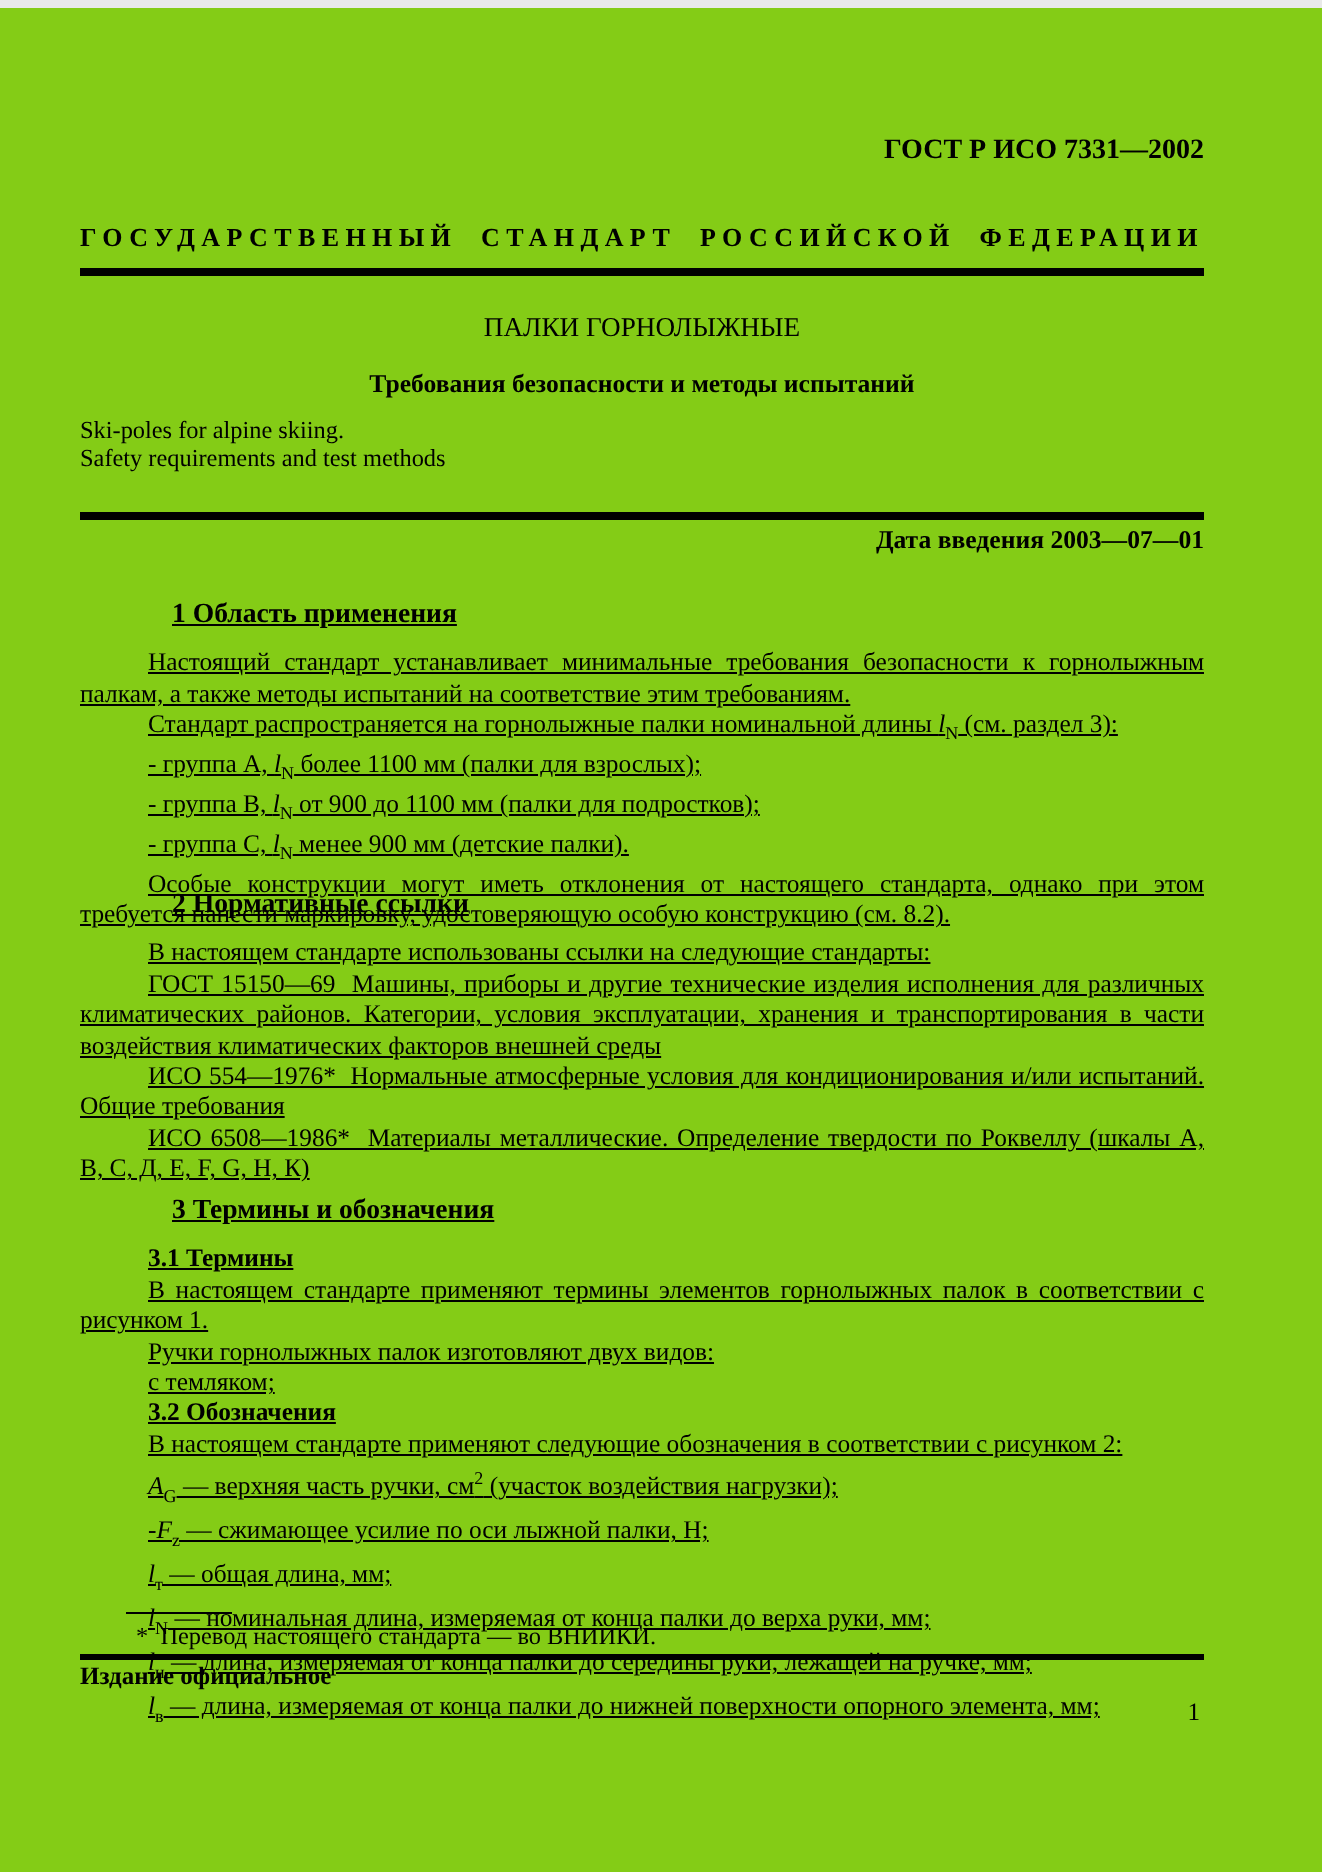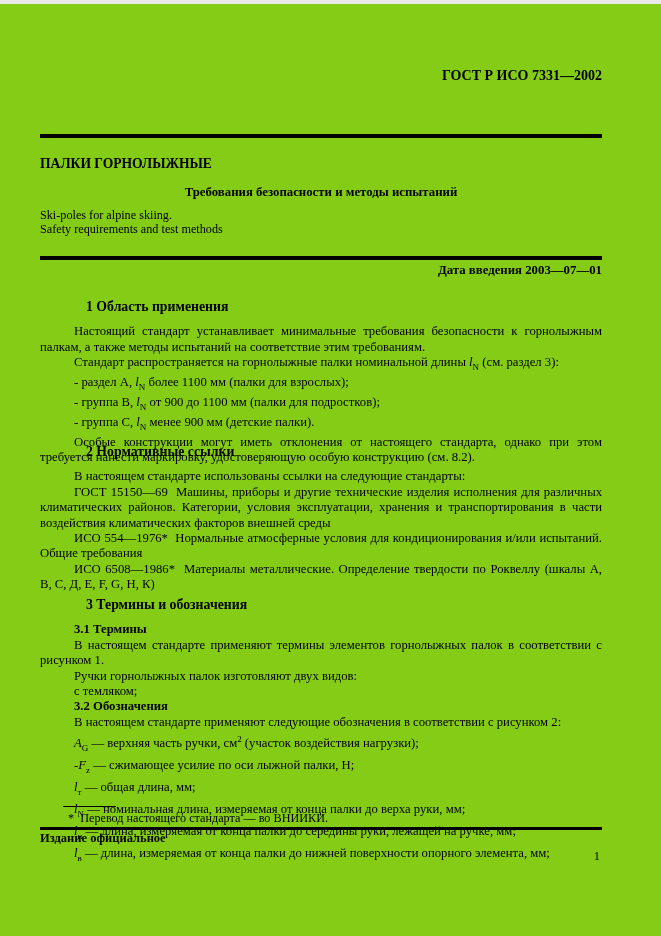--- a/index.html
+++ b/index.html
@@ -16,25 +16,25 @@
   .doc-code{top:64px;right:59px;font-size:14px;font-weight:700;}
   .banner{
     top:107px;left:40px;width:562px;
     display:flex;justify-content:space-between;
     font-size:13px;font-weight:700;letter-spacing:3.2px;white-space:nowrap;
   }
   .rule{left:40px;width:562px;background:#000;}
   .rule-1{top:130px;height:4px;}
   .rule-2{top:252px;height:4px;}
   .rule-3{top:823px;height:3px;}
-  .title-main{top:152px;left:40px;width:562px;text-align:left;font-size:13.6px;font-weight:700;}
+  .title-main{top:152px;left:40px;width:562px;text-align:center;font-size:13.6px;font-weight:400;}
   .title-sub{top:181px;left:40px;width:562px;text-align:center;font-size:12.8px;font-weight:700;}
   .title-en{top:205px;left:40px;width:562px;text-align:left;font-size:12.2px;line-height:13.5px;}
   .date-line{top:259px;right:59px;font-size:12.8px;font-weight:700;}
-  .content{left:40px;width:562px;font-size:12.7px;line-height:15.4px;}
+  .content{left:40px;width:562px;font-size:12.7px;line-height:15.4px;text-decoration:underline;}
   .sec-1{top:295px;}
   .sec-2{top:440px;}
   .sec-3{top:593px;}
   .sec-h{font-size:13.8px;font-weight:700;margin:0 0 10px 0;padding-left:46px;text-align:left;}
   .sub-h{font-weight:700;margin:0;padding-left:34px;}
   p.body{margin:0;text-indent:34px;text-align:justify;}
   .defs{margin-top:3px;line-height:13.2px;}
   .def{padding-left:34px;white-space:nowrap;}
   .def i{font-style:italic;}
   sub{font-size:9px;font-style:normal;vertical-align:sub;}
@@ -45,39 +45,45 @@
   .imprint{top:827px;left:40px;font-size:12.5px;font-weight:700;}
   .page-num{top:845px;right:61px;font-size:12.5px;}
 </style>
 </head>
 <body>
 
 <div class="page">
 
   <div class="abs doc-code">ГОСТ Р ИСО 7331—2002</div>
 
+  <div class="abs banner">
+    <span>ГОСУДАРСТВЕННЫЙ</span>
+    <span>СТАНДАРТ</span>
+    <span>РОССИЙСКОЙ</span>
+    <span>ФЕДЕРАЦИИ</span>
+  </div>
 
   <div class="abs rule rule-1"></div>
 
   <div class="abs title-main">ПАЛКИ ГОРНОЛЫЖНЫЕ</div>
   <div class="abs title-sub">Требования безопасности и методы испытаний</div>
   <div class="abs title-en">
     <div>Ski-poles for alpine skiing.</div>
     <div>Safety requirements and test methods</div>
   </div>
 
   <div class="abs rule rule-2"></div>
 
   <div class="abs date-line">Дата введения 2003—07—01</div>
 
   <div class="abs content sec-1">
     <div class="sec-h">1 Область применения</div>
     <p class="body">Настоящий стандарт устанавливает минимальные требования безопасности к горнолыжным палкам, а также методы испытаний на соответствие этим требованиям.</p>
     <p class="body"><span>Стандарт распространяется на горнолыжные палки номинальной длины </span><i>l</i><sub>N</sub><span> (см. раздел 3):</span></p>
-    <p class="body"><span>- раздел А, </span><i>l</i><sub>N</sub><span> более 1100 мм (палки для взрослых);</span></p>
+    <p class="body"><span>- группа А, </span><i>l</i><sub>N</sub><span> более 1100 мм (палки для взрослых);</span></p>
     <p class="body"><span>- группа В, </span><i>l</i><sub>N</sub><span> от 900 до 1100 мм (палки для подростков);</span></p>
     <p class="body"><span>- группа С, </span><i>l</i><sub>N</sub><span> менее 900 мм (детские палки).</span></p>
     <p class="body">Особые конструкции могут иметь отклонения от настоящего стандарта, однако при этом требуется нанести маркировку, удостоверяющую особую конструкцию (см. 8.2).</p>
   </div>
 
   <div class="abs content sec-2">
     <div class="sec-h">2 Нормативные ссылки</div>
     <p class="body">В настоящем стандарте использованы ссылки на следующие стандарты:</p>
     <p class="body">ГОСТ 15150—69&nbsp; Машины, приборы и другие технические изделия исполнения для различных климатических районов. Категории, условия эксплуатации, хранения и транспортирования в части воздействия климатических факторов внешней среды</p>
     <p class="body">ИСО 554—1976*&nbsp; Нормальные атмосферные условия для кондиционирования и/или испытаний. Общие требования</p>

